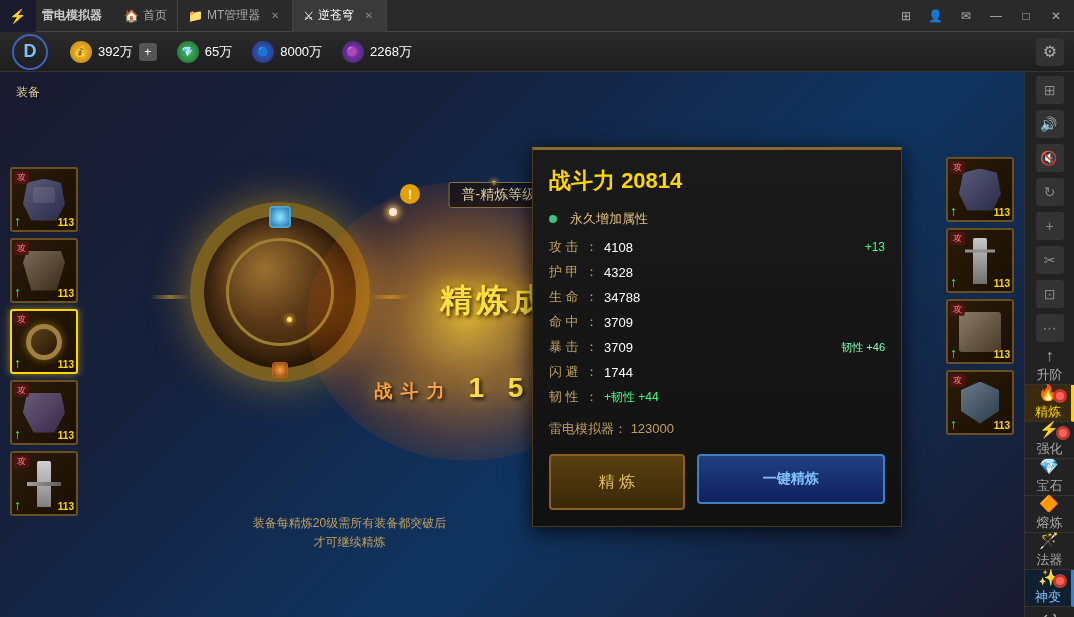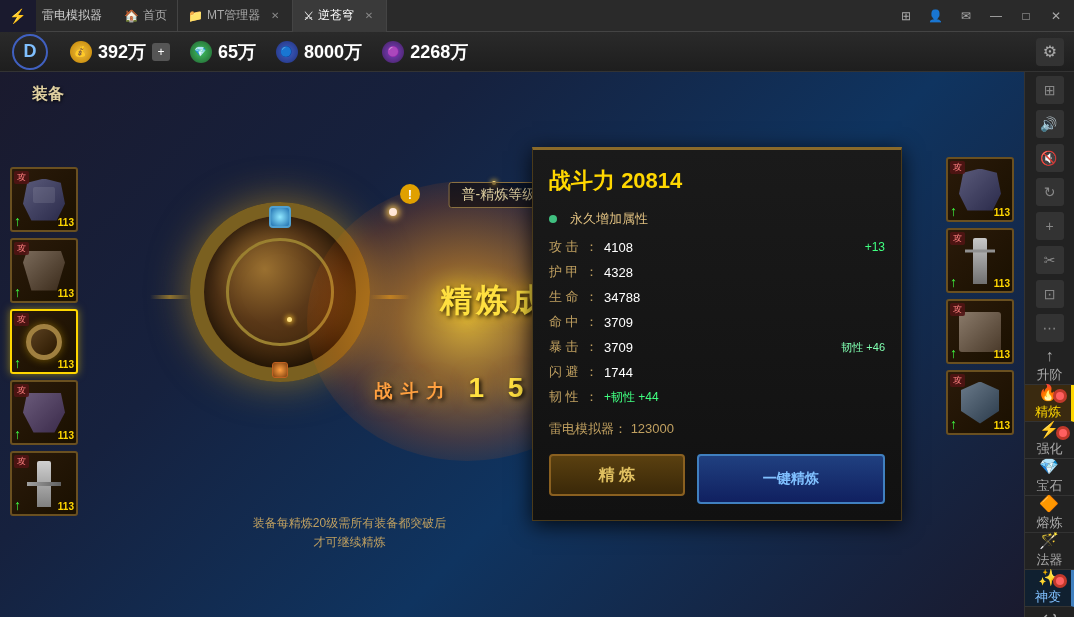--- a/index.html
+++ b/index.html
@@ -29,20 +29,21 @@
       justify-content: center;
       color: #e74c3c;
       font-weight: bold;
       font-size: 11px;
     }
     .app-name {
       color: #ccc;
       font-size: 12px;
       margin-left: 6px;
       margin-right: 12px;
+      font-weight: bold;
     }
     .tabs-bar {
       display: flex;
       align-items: stretch;
       height: 32px;
       flex: 1;
     }
     .tab {
       display: flex;
       align-items: center;
@@ -111,22 +112,22 @@
       align-items: center;
       justify-content: center;
       font-size: 10px;
     }
     .res-gold { background: radial-gradient(circle, #f0c040, #c08000); }
     .res-green { background: radial-gradient(circle, #40c060, #206030); }
     .res-blue { background: radial-gradient(circle, #4060c0, #203080); }
     .res-purple { background: radial-gradient(circle, #8040c0, #402060); }
     .res-value {
       color: #fff;
-      font-size: 18px;
-      font-weight: bold;
+      font-size: 13px;
+      font-weight: normal;
     }
     .res-add {
       width: 18px;
       height: 18px;
       background: #555;
       border-radius: 3px;
       display: flex;
       align-items: center;
       justify-content: center;
       color: #fff;
@@ -160,25 +161,24 @@
       position: relative;
       overflow: hidden;
     }
 
     
     .page-title {
       position: absolute;
       top: 12px;
       left: 16px;
       color: #e0d0a0;
-      font-size: 16px;
-      font-weight: bold;
+      font-size: 12px;
+      font-weight: normal;
       text-shadow: 1px 1px 3px rgba(0,0,0,0.8);
       z-index: 5;
-      margin-left: 16px;
     }
 
     
     .eq-level-label {
       position: absolute;
       top: 110px;
       left: 50%;
       transform: translateX(-50%);
       color: #e0d0a0;
       font-size: 14px;
@@ -376,26 +376,26 @@
       font-size: 13px;
       margin-bottom: 16px;
     }
     .action-buttons {
       display: flex;
       gap: 12px;
       justify-content: center;
     }
     .btn-forge {
       flex: 1;
-      height: 42px;
+      height: 56px;
       background: linear-gradient(180deg, #5a4010 0%, #3a2808 100%);
       border: 2px solid #8a6020;
       color: #e0c060;
       font-size: 16px;
-      font-weight: bold;
+      font-weight: normal;
       border-radius: 4px;
       cursor: pointer;
       display: flex;
       align-items: center;
       justify-content: center;
     }
     .btn-auto-forge {
       flex: 1.4;
       height: 50px;
       background: linear-gradient(180deg, #204080 0%, #102060 100%);

